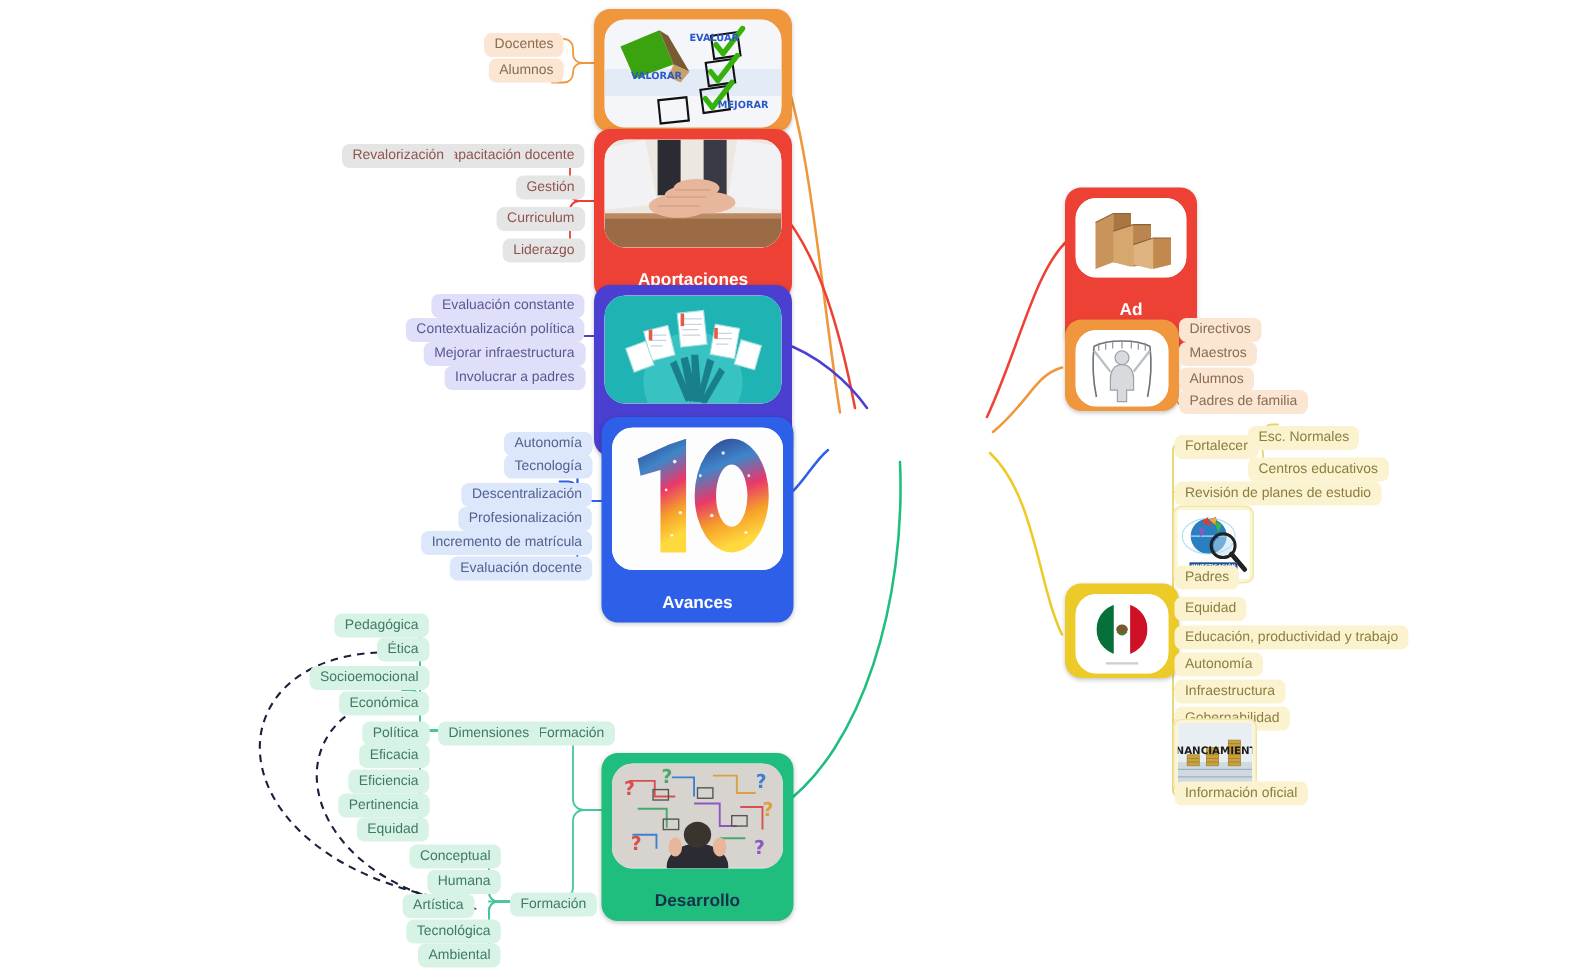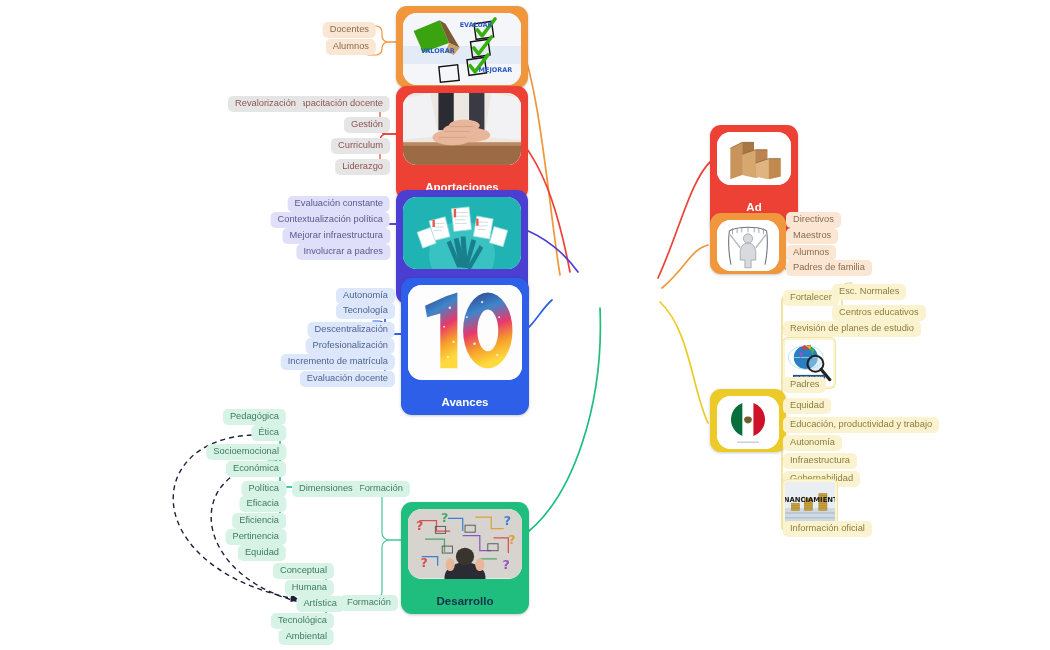--- a/index.html
+++ b/index.html
@@ -324,21 +324,21 @@
 <div class="pill p-green r" style="left:286px;top:444px;transform:translateX(-100%);">Socioemocional</div>
 <div class="pill p-green r" style="left:286px;top:461px;transform:translateX(-100%);">Económica</div>
 <div class="pill p-green r" style="left:286px;top:481px;transform:translateX(-100%);">Política</div>
 <div class="pill p-green r" style="left:286px;top:496px;transform:translateX(-100%);">Eficacia</div>
 <div class="pill p-green r" style="left:286px;top:513px;transform:translateX(-100%);">Eficiencia</div>
 <div class="pill p-green r" style="left:286px;top:529px;transform:translateX(-100%);">Pertinencia</div>
 <div class="pill p-green r" style="left:286px;top:545px;transform:translateX(-100%);">Equidad</div>
 
 <div class="pill p-green r" style="left:334px;top:563px;transform:translateX(-100%);">Conceptual</div>
 <div class="pill p-green r" style="left:334px;top:580px;transform:translateX(-100%);">Humana</div>
-<div class="pill p-green r" style="left:344px;top:596px;transform:translateX(-100%);">Artística</div>
+<div class="pill p-green r" style="left:316px;top:596px;transform:translateX(-100%);">Artística</div>
 <div class="pill p-green r" style="left:334px;top:613px;transform:translateX(-100%);">Tecnológica</div>
 <div class="pill p-green r" style="left:334px;top:629px;transform:translateX(-100%);">Ambiental</div>
 
 <div class="imgnode n-red" style="left:710px;top:125px;width:74px;">
   <div class="thumb" style="padding-bottom:72%;">
     <svg viewBox="0 0 100 72" preserveAspectRatio="none">
       <rect width="100" height="72" fill="#ffffff"></rect>
       <g>
         <polygon points="18,22 34,14 34,58 18,64" fill="#c8945c"></polygon>
         <polygon points="34,14 50,14 50,58 34,58" fill="#a97540"></polygon>

